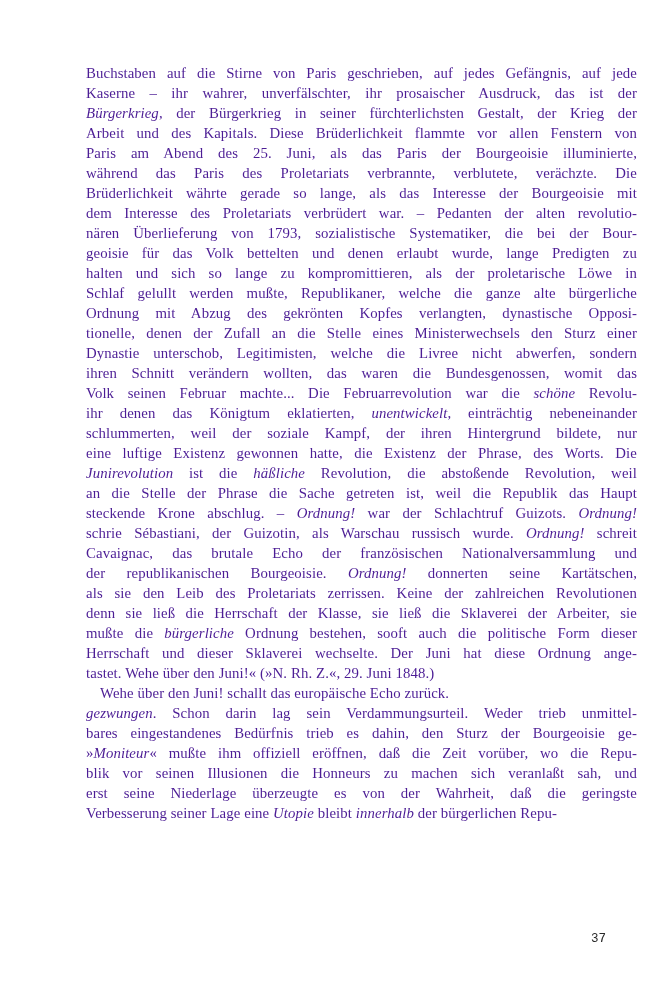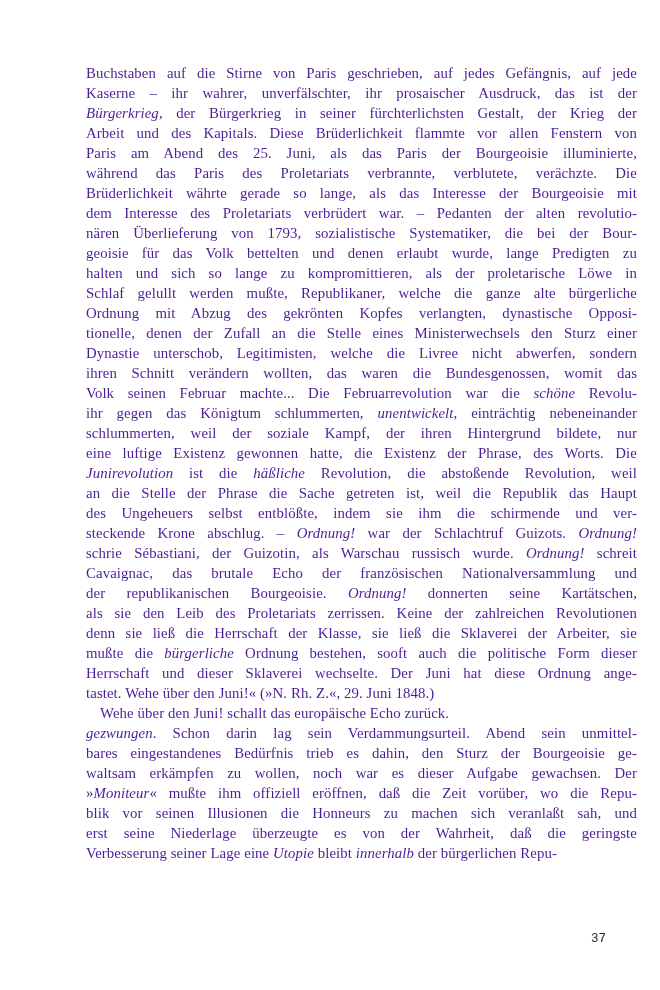--- a/index.html
+++ b/index.html
@@ -68,38 +68,36 @@
       <div class="line just"><span>dem Interesse des Proletariats verbrüdert war. – Pedanten der alten revolutio-</span></div>
       <div class="line just"><span>nären Überlieferung von 1793, sozialistische Systematiker, die bei der Bour-</span></div>
       <div class="line just"><span>geoisie für das Volk bettelten und denen erlaubt wurde, lange Predigten zu</span></div>
       <div class="line just"><span>halten und sich so lange zu kompromittieren, als der proletarische Löwe in</span></div>
       <div class="line just"><span>Schlaf gelullt werden mußte, Republikaner, welche die ganze alte bürgerliche</span></div>
       <div class="line just"><span>Ordnung mit Abzug des gekrönten Kopfes verlangten, dynastische Opposi-</span></div>
       <div class="line just"><span>tionelle, denen der Zufall an die Stelle eines Ministerwechsels den Sturz einer</span></div>
       <div class="line just"><span>Dynastie unterschob, Legitimisten, welche die Livree nicht abwerfen, sondern</span></div>
       <div class="line just"><span>ihren Schnitt verändern wollten, das waren die Bundesgenossen, womit das</span></div>
       <div class="line just"><span>Volk seinen Februar machte... Die Februarrevolution war die </span><span class="it">schöne</span><span> Revolu-</span></div>
-      <div class="line just"><span>ihr gegen das Königtum schlummerten, </span><span class="it">unentwickelt</span><span>, einträchtig nebeneinander</span></div>
+      <div class="line just"><span>ihr denen das Königtum eklatierten, </span><span class="it">unentwickelt</span><span>, einträchtig nebeneinander</span></div>
       <div class="line just"><span>schlummerten, weil der soziale Kampf, der ihren Hintergrund bildete, nur</span></div>
       <div class="line just"><span>eine luftige Existenz gewonnen hatte, die Existenz der Phrase, des Worts. Die</span></div>
       <div class="line just"><span class="it">Junirevolution</span><span> ist die </span><span class="it">häßliche</span><span> Revolution, die abstoßende Revolution, weil</span></div>
       <div class="line just"><span>an die Stelle der Phrase die Sache getreten ist, weil die Republik das Haupt</span></div>
-      <div class="line just"><span>des Ungeheuers selbst entblößte, indem sie ihm die schirmende und ver-</span></div>
       <div class="line just"><span>steckende Krone abschlug. – </span><span class="it">Ordnung!</span><span> war der Schlachtruf Guizots. </span><span class="it">Ordnung!</span></div>
       <div class="line just"><span>schrie Sébastiani, der Guizotin, als Warschau russisch wurde. </span><span class="it">Ordnung!</span><span> schreit</span></div>
       <div class="line just"><span>Cavaignac, das brutale Echo der französischen Nationalversammlung und</span></div>
       <div class="line just"><span>der republikanischen Bourgeoisie. </span><span class="it">Ordnung!</span><span> donnerten seine Kartätschen,</span></div>
       <div class="line just"><span>als sie den Leib des Proletariats zerrissen. Keine der zahlreichen Revolutionen</span></div>
       <div class="line just"><span>denn sie ließ die Herrschaft der Klasse, sie ließ die Sklaverei der Arbeiter, sie</span></div>
       <div class="line just"><span>mußte die </span><span class="it">bürgerliche</span><span> Ordnung bestehen, sooft auch die politische Form dieser</span></div>
       <div class="line just"><span>Herrschaft und dieser Sklaverei wechselte. Der Juni hat diese Ordnung ange-</span></div>
       <div class="line"><span>tastet. Wehe über den Juni!« (»N. Rh. Z.«, 29. Juni 1848.)</span></div>
       <div class="line ind"><span>Wehe über den Juni! schallt das europäische Echo zurück.</span></div>
-      <div class="line just"><span class="it">gezwungen</span><span>. Schon darin lag sein Verdammungsurteil. Abend sein unmittel-</span></div>
+      <div class="line just"><span class="it">gezwungen</span><span>. Schon darin lag sein Verdammungsurteil. Weder trieb unmittel-</span></div>
       <div class="line just"><span>bares eingestandenes Bedürfnis trieb es dahin, den Sturz der Bourgeoisie ge-</span></div>
-      <div class="line just"><span>waltsam erkämpfen zu wollen, noch war es dieser Aufgabe gewachsen. Der</span></div>
       <div class="line just"><span>»</span><span class="it">Moniteur</span><span>« mußte ihm offiziell eröffnen, daß die Zeit vorüber, wo die Repu-</span></div>
       <div class="line just"><span>blik vor seinen Illusionen die Honneurs zu machen sich veranlaßt sah, und</span></div>
       <div class="line just"><span>erst seine Niederlage überzeugte es von der Wahrheit, daß die geringste</span></div>
       <div class="line"><span>Verbesserung seiner Lage eine </span><span class="it">Utopie</span><span> bleibt </span><span class="it">innerhalb</span><span> der bürgerlichen Repu-</span></div>
     </main>
   <div class="folio">37</div>
 </div>
 
 </body></html>

